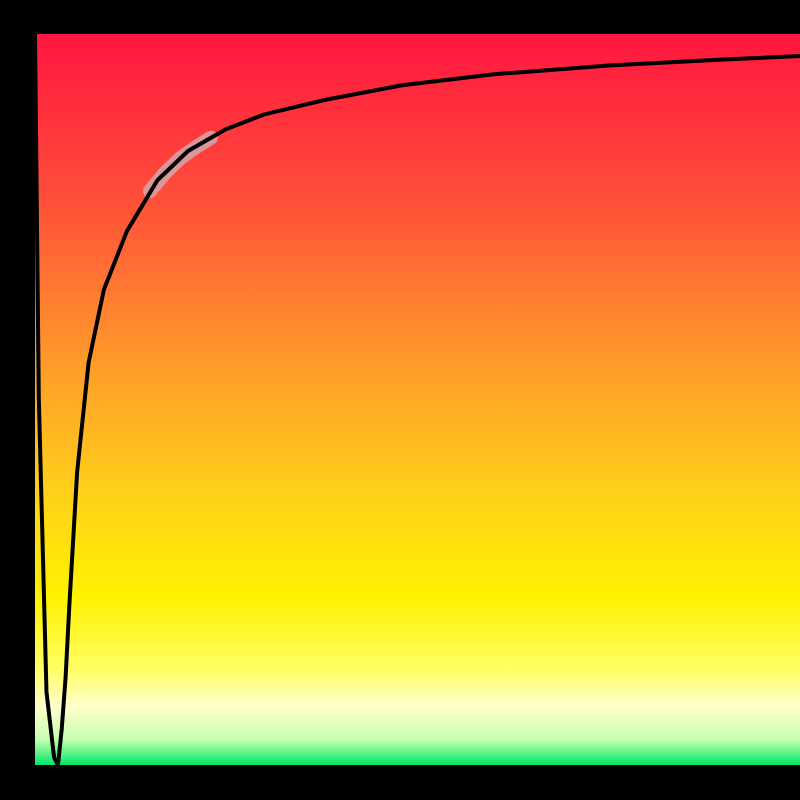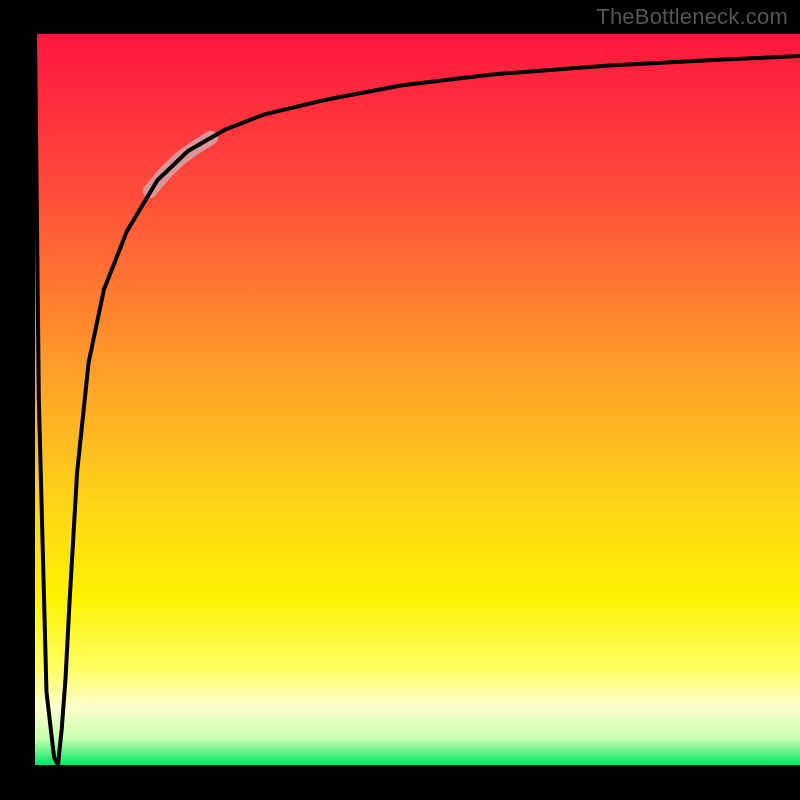--- a/index.html
+++ b/index.html
@@ -57,14 +57,13 @@
 
     <rect id="frame-top" fill="#000" x="0" y="0" width="800" height="34"></rect>
     <rect id="frame-left" fill="#000" x="0" y="0" width="35" height="800"></rect>
     <rect id="frame-bottom" fill="#000" x="0" y="765" width="800" height="35"></rect>
 
     <path id="highlight-path" fill="none" stroke-linecap="round" d="M149.75 191.16 L165.05 172.89 L180.35 158.27 L195.65 147.31 L210.95 137.80" stroke="#d7a0a5" stroke-width="14" opacity="0.9"></path>
 
     <path id="curve-path" fill="none" stroke-linecap="round" stroke-linejoin="round" d="M35.00 34.00 L38.83 399.50 L46.48 691.90 L54.13 757.69 L57.95 765.00 L61.78 728.45 L65.60 677.28 L69.42 604.18 L77.08 472.60 L88.55 362.95 L103.85 289.85 L126.80 231.37 L157.40 180.20 L188.00 150.96 L226.25 129.03 L264.50 114.41 L325.70 99.79 L402.20 85.17 L494.00 74.21 L608.75 65.43 L723.50 59.59 L800.00 55.93" stroke="#000000" stroke-width="4"></path>
   </svg>
 
-  <div class="watermark">TheBottleneck.com</div>
 </div>
 
 </body></html>

